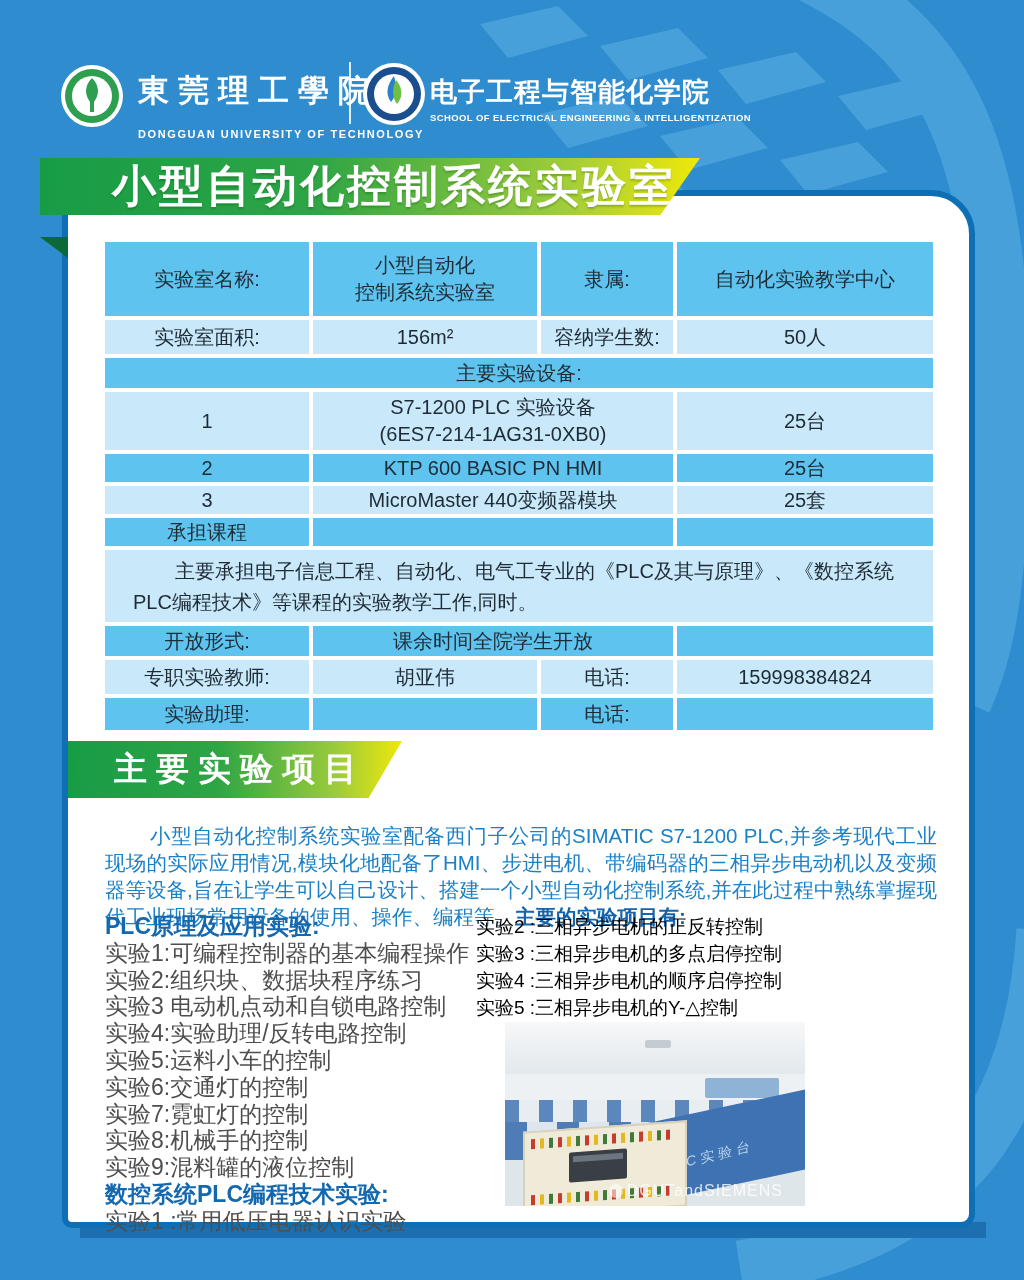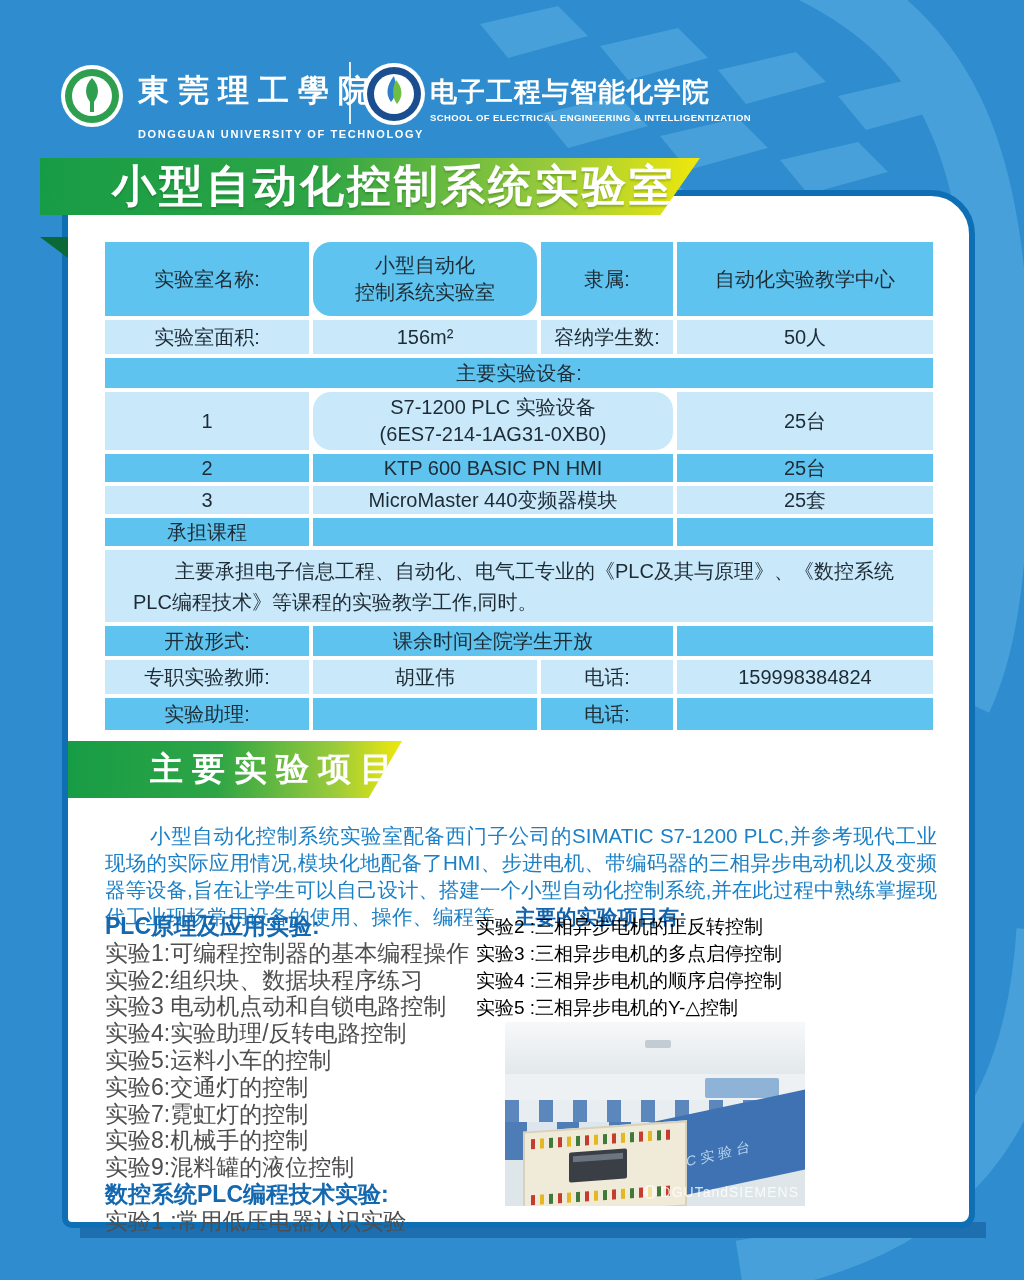--- a/index.html
+++ b/index.html
@@ -31,32 +31,32 @@
         background:linear-gradient(92deg,#179C46 0%,#2EA545 42%,#9BCB3B 78%,#EDE70C 99%);
         clip-path:polygon(0 0,100% 0,94% 100%,0 100%);
         display:flex;align-items:center;}
   .banner-main .txt{color:#fff;font-weight:bold;font-size:44px;letter-spacing:3px;padding-left:72px;
         text-shadow:0 2px 2px rgba(0,60,0,.25);}
   .banner-fold{position:absolute;left:40px;top:237px;width:28px;height:21px;background:#0A6937;
         clip-path:polygon(0 0,100% 0,100% 100%);z-index:4;}
   .banner-sub{position:absolute;left:68px;top:741px;width:334px;height:57px;z-index:5;
         background:linear-gradient(92deg,#179C46 0%,#2EA545 45%,#9BCB3B 80%,#EDE70C 99%);
         clip-path:polygon(0 0,100% 0,90% 100%,0 100%);
-        display:flex;align-items:center;justify-content:flex-end;}
+        display:flex;align-items:center;}
   .banner-sub .txt{color:#fff;font-weight:bold;font-size:33px;letter-spacing:9px;padding-left:46px;}
 
   
   .itable{position:absolute;left:105px;top:242px;width:828px;z-index:6;
         display:grid;grid-template-columns:204px 224px 132px 1fr;
         grid-template-rows:74px 34px 30px 58px 28px 28px 28px 72px 30px 34px 32px;
         gap:4px;font-size:20px;color:#1E2B35;}
   .cell{display:flex;align-items:center;justify-content:center;text-align:center;line-height:1.35;}
   .dark{background:#5EC4EF;}
   .light{background:#C9E9FB;}
-  .pre{white-space:pre-line;border-radius:18px;}
+  .pre{white-space:pre-line;}
   .span23{grid-column:2/4;}
   .span14{grid-column:1/5;}
   .col4{grid-column:4/5;}
   .para-cell{justify-content:flex-start;text-align:left;padding:6px 28px;display:block;
         text-indent:2.1em;line-height:1.55;font-size:20px;}
 
   
   .intro{position:absolute;left:105px;top:801px;width:832px;z-index:6;
         color:#1B80C5;font-size:20.5px;line-height:1.33;text-align:justify;text-indent:2.2em;}
   .intro b{color:#1565AE;}
@@ -82,21 +82,21 @@
         transform:skewY(-12deg);transform-origin:left top;}
   .ph-desk-label{position:absolute;left:46px;top:38px;color:#b9d5ee;font-size:14px;
         letter-spacing:4px;transform:rotate(-2deg);white-space:nowrap;}
   .ph-panel{position:absolute;left:18px;top:104px;width:160px;height:82px;background:#f0ead9;
         border:2px solid #d8d1bc;transform:skewY(-4deg);}
   .ph-dots{position:absolute;left:6px;top:6px;width:140px;height:10px;
         background:repeating-linear-gradient(90deg,#c53c30 0 4px,#f0ead9 4px 9px,#e3b820 9px 13px,#f0ead9 13px 18px,#3f7a3a 18px 22px,#f0ead9 22px 27px);}
   .ph-dots2{top:62px;}
   .ph-plc{position:absolute;left:44px;top:22px;width:58px;height:30px;background:#3a3f45;border-radius:2px;}
   .ph-plc:after{content:"";position:absolute;left:4px;top:4px;width:50px;height:6px;background:#6c7480;}
-  .ph-watermark{position:absolute;right:6px;bottom:6px;color:rgba(255,255,255,.8);font-size:14px;
+  .ph-watermark{position:absolute;right:22px;bottom:6px;color:rgba(255,255,255,.8);font-size:16px;
         letter-spacing:1px;display:flex;align-items:center;gap:4px;}
   .ph-cam{width:14px;height:14px;border-radius:50%;background:rgba(255,255,255,.55);display:inline-block;}
 </style>
 </head>
 <body>
 
 <div class="page">
 
   <svg class="bg-decor" width="1024" height="1280" viewBox="0 0 1024 1280">
     <g fill="#47A0DA">

